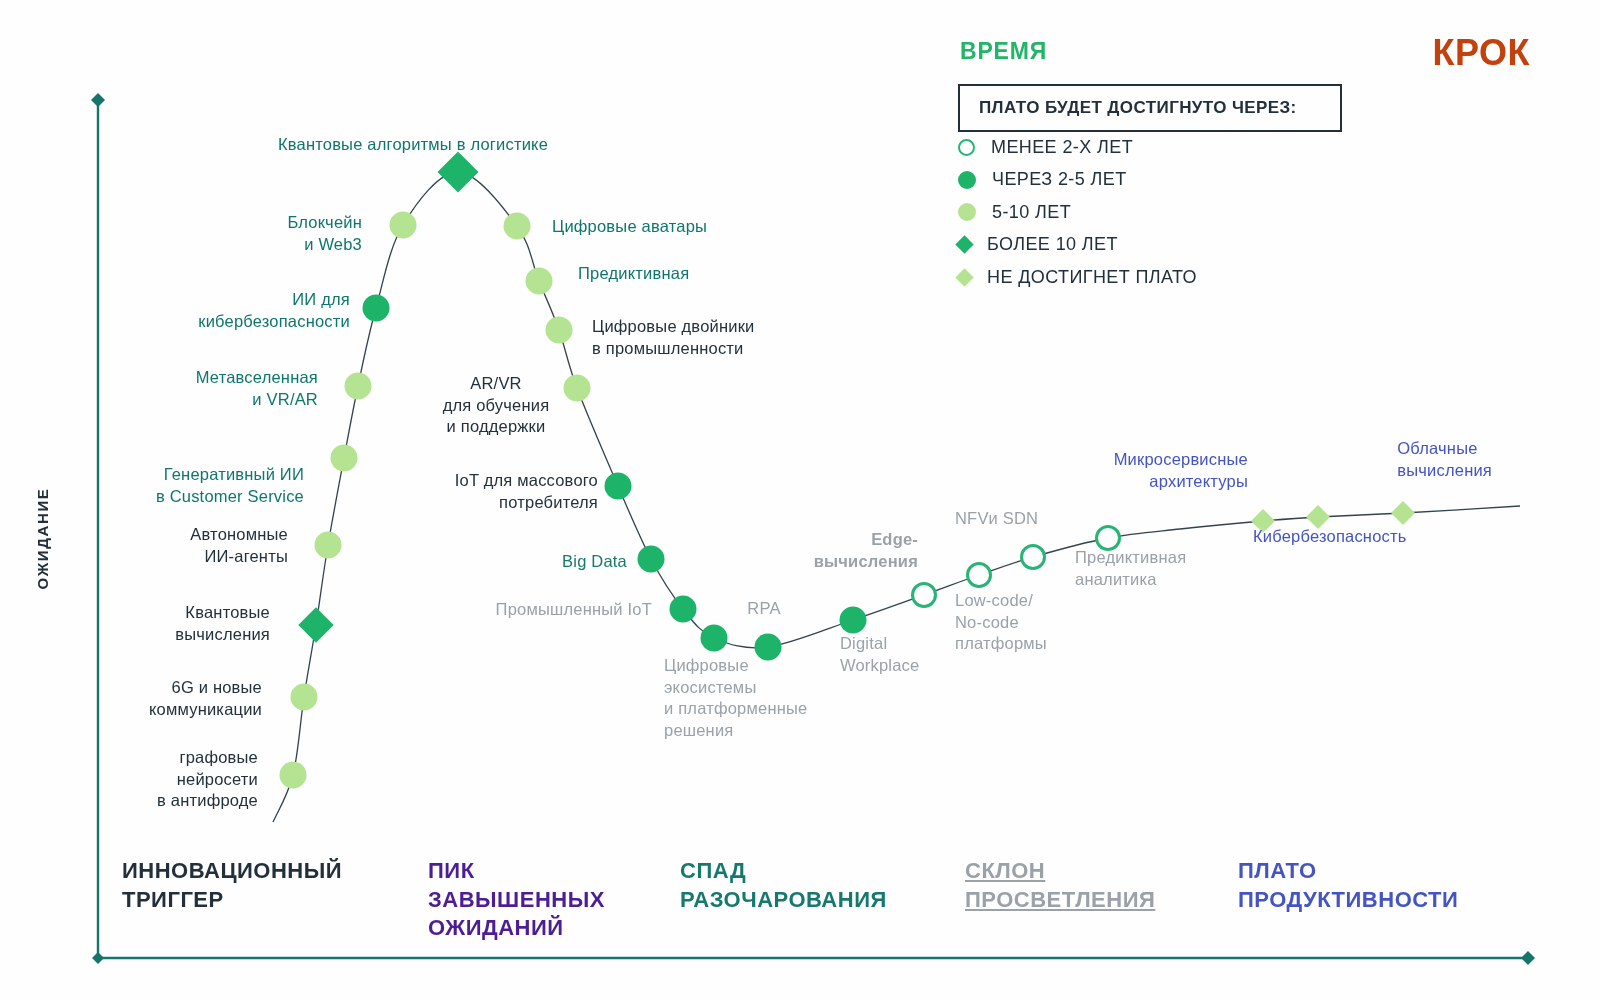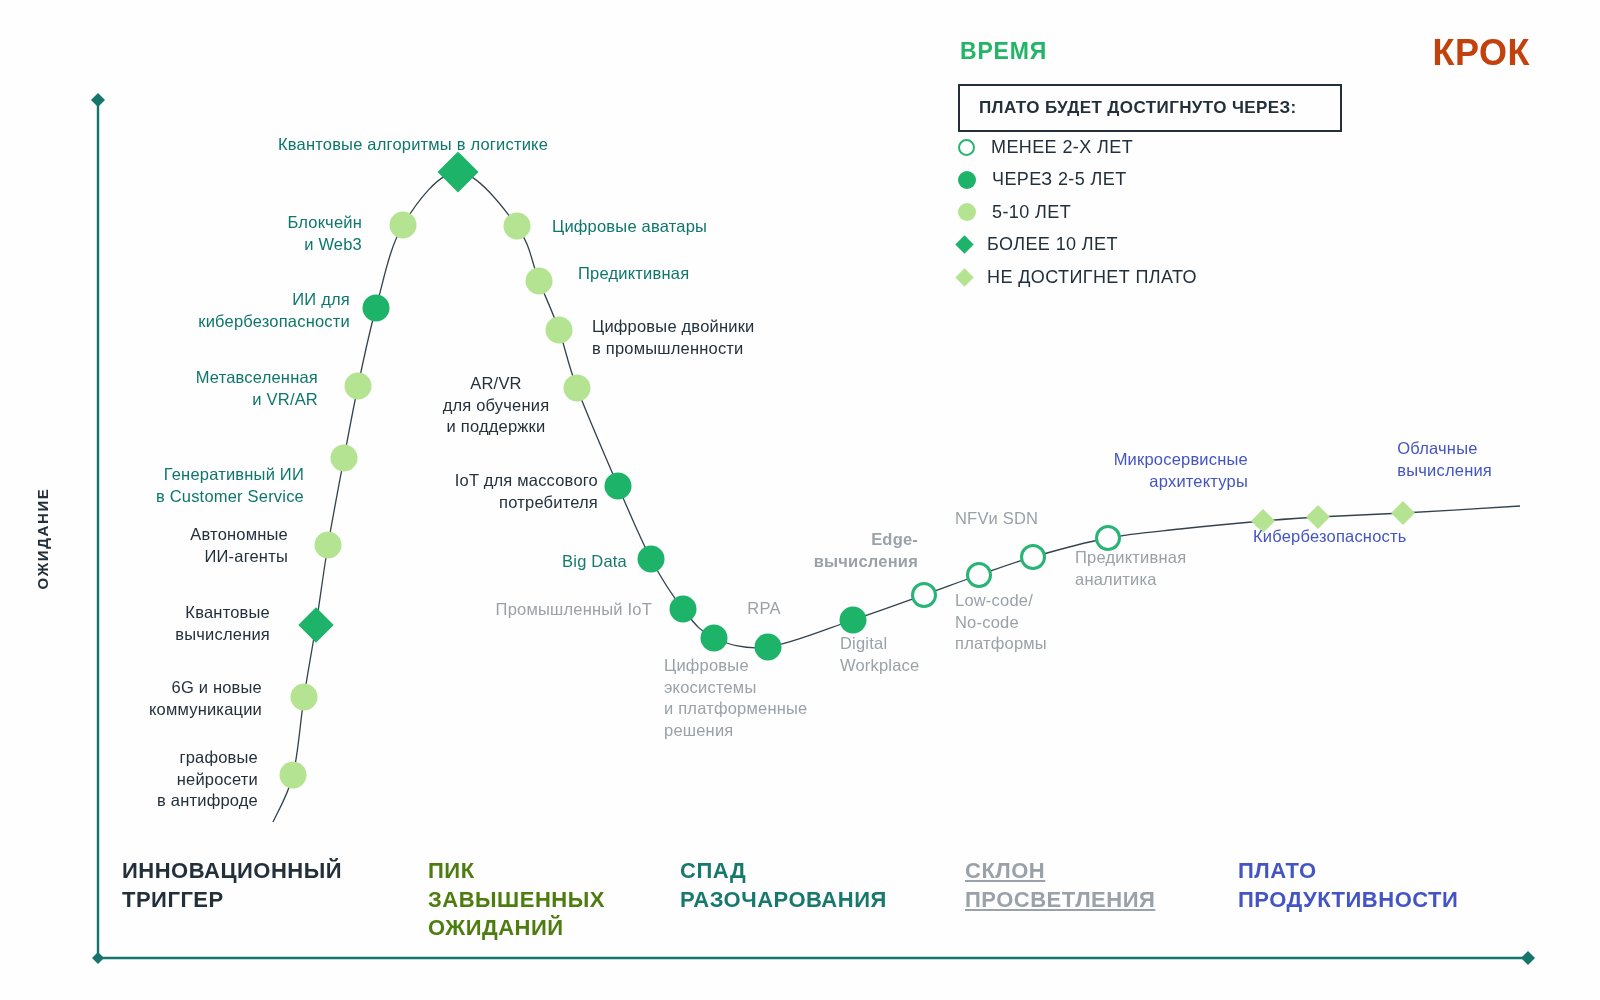--- a/index.html
+++ b/index.html
@@ -37,21 +37,21 @@
   .lbl{position:absolute;font-size:16.5px;font-weight:500;line-height:21.5px;
        letter-spacing:.2px;white-space:nowrap;
        text-shadow:0 0 5px #fff,0 0 5px #fff;}
   .c-green{color:#0f766e;}
   .c-navy{color:#24313d;}
   .c-gray{color:#9aa1a9;}
   .c-blue{color:#4454c4;}
   .c-teal{color:#17796d;}
   .phase{position:absolute;top:857px;font-size:22px;font-weight:600;line-height:28.5px;
          letter-spacing:.5px;white-space:nowrap;}
-  .p-navy{color:#23303c;} .p-green{color:#4d7c0f;} .p-teal{color:#17796d;}
+  .p-navy{color:#23303c;} .p-green{color:#4c1d95;} .p-teal{color:#17796d;}
   .p-gray{color:#9aa1a9;text-decoration:underline;} .p-blue{color:#4454c4;}
 </style>
 </head>
 <body>
 
 <div class="stage" id="stage">
   <div class="brand">КРОК</div>
   <div class="x-axis-title">ВРЕМЯ</div>
   <div class="y-axis-title">ОЖИДАНИЕ</div>
 

